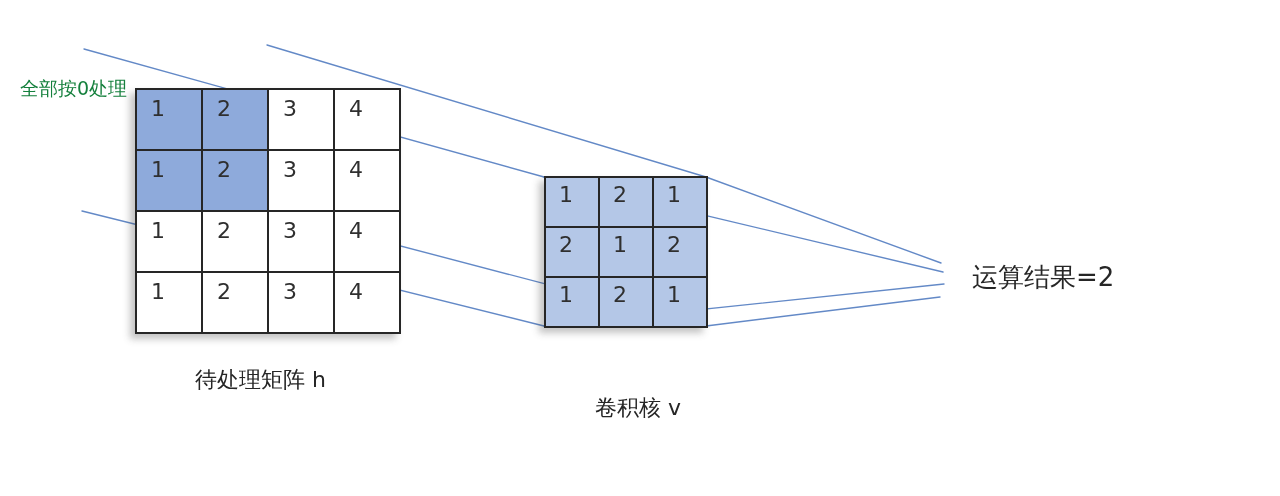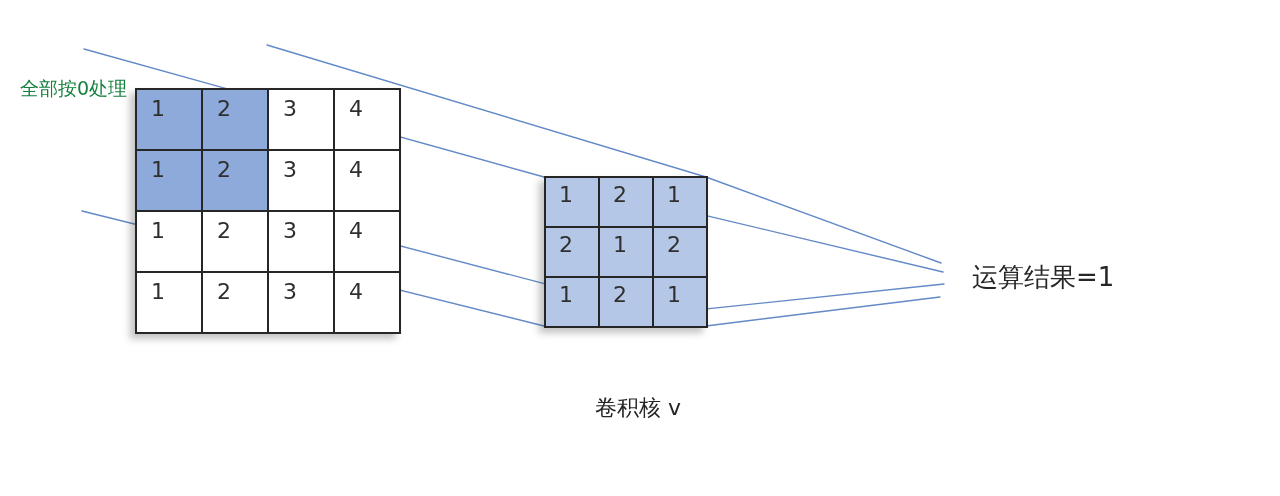--- a/index.html
+++ b/index.html
@@ -103,20 +103,21 @@
       <div class="cell" style="background: rgb(180, 199, 231);">2</div>
       <div class="cell" style="background: rgb(180, 199, 231);">1</div>
       <div class="cell" style="background: rgb(180, 199, 231);">2</div>
       <div class="cell" style="background: rgb(180, 199, 231);">1</div>
       <div class="cell" style="background: rgb(180, 199, 231);">2</div>
       <div class="cell" style="background: rgb(180, 199, 231);">1</div>
       <div class="cell" style="background: rgb(180, 199, 231);">2</div>
       <div class="cell" style="background: rgb(180, 199, 231);">1</div>
     </div>
 
+  <div class="lbl lbl-matrix">待处理矩阵 h</div>
 
   <div class="lbl lbl-kernel">
     <span>卷积核 v</span><br>
   </div>
 
-  <div class="lbl lbl-result">运算结果=1</div>
+  <div class="lbl lbl-result">运算结果=2</div>
 
 </div>
 
 </body></html>

